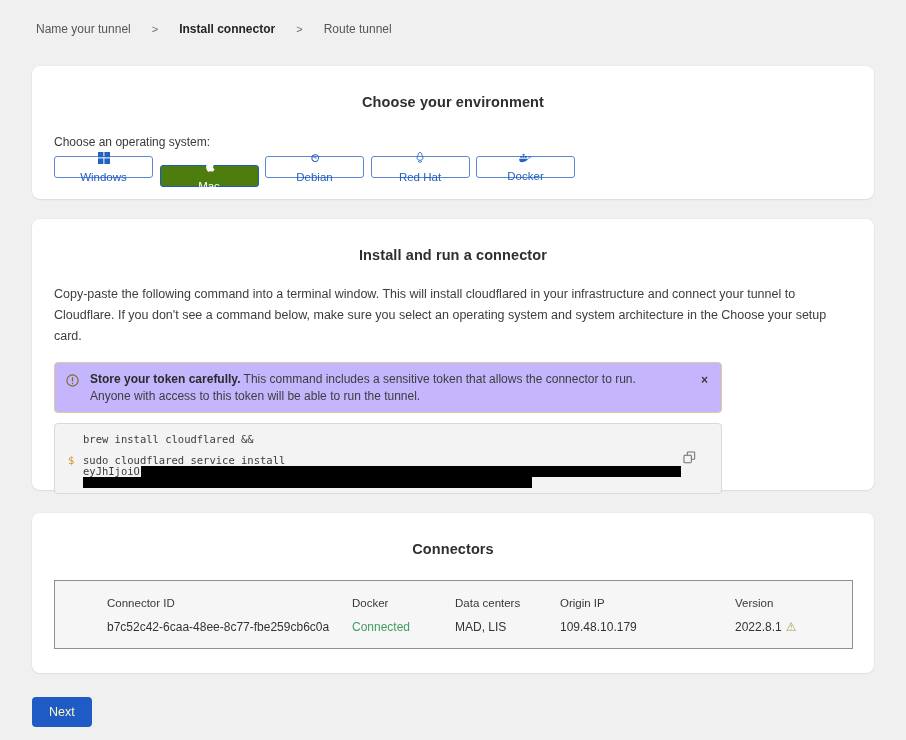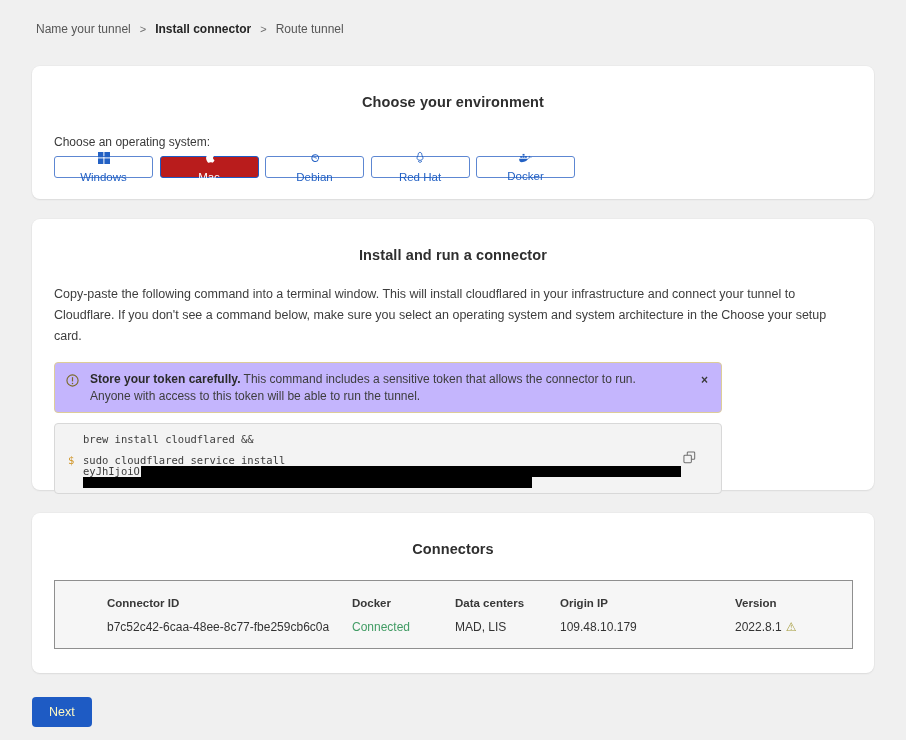--- a/index.html
+++ b/index.html
@@ -9,21 +9,21 @@
     font-family: "Liberation Sans", sans-serif;
     color: #333;
     position: relative;
     overflow: hidden;
   }
   .page { position: absolute; inset: 0; }
 
   
   .breadcrumb {
     position: absolute; left: 36px; top: 22px;
-    display: flex; align-items: center; gap: 9px;
+    display: flex; align-items: center; gap: 21px;
     font-size: 12px; color: #565656;
   }
   .breadcrumb .step { cursor: pointer; }
   .breadcrumb .step.active { font-weight: bold; color: #252525; }
   .breadcrumb .sep { color: #6e6e6e; font-size: 11px; }
 
   
   .card {
     position: absolute; left: 32px; width: 842px;
     background: #ffffff; border-radius: 8px;
@@ -40,21 +40,21 @@
   .os-row { margin-top: 7px; display: flex; gap: 6.5px; }
   .os-btn {
     width: 99px; height: 22px; border-radius: 3px;
     border: 1px solid #5d87d2; background: #fff; color: #2361c4;
     font-size: 11.5px; font-family: "Liberation Sans", sans-serif;
     display: flex; align-items: center; justify-content: center; gap: 7px;
     cursor: pointer;
     flex-direction: column;
   }
   .os-btn svg { flex: 0 0 auto; }
-  .os-btn.selected { background: #b91c1c; border-color: #1e5bc4; color: #ffffff; }
+  .os-btn.selected { background: #4d7c0f; border-color: #1e5bc4; color: #ffffff; margin-top: 9px; }
 
   .desc {
     margin-top: 21px; font-size: 12.5px; line-height: 21px; color: #3d3d3d;
     max-width: 796px;
   }
 
   .warning-banner {
     position: relative; margin-top: 15px; width: 668px; min-height: 46px;
     background: #c4b5fd; border: 1px solid #ddcd98; border-radius: 4px;
     padding: 8px 54px 8px 35px; font-size: 12px; line-height: 16.5px; color: #3d3d3d;
@@ -89,21 +89,21 @@
     background: #f6f6f6; border: 1px solid #8f8f8f;
     padding: 16px 0 0 52px; font-size: 12px;
   }
   .conn-row { display: flex; }
   .conn-row > div { flex: 0 0 auto; }
   .col-id { width: 245px; }
   .col-status { width: 103px; }
   .col-dc { width: 105px; }
   .col-ip { width: 175px; }
   .col-ver { width: 115px; }
-  .conn-head { font-weight: bold; color: #383838; font-size: 11.5px; }
+  .conn-head { font-weight: normal; color: #383838; font-size: 11.5px; }
   .conn-values { margin-top: 11px; color: #333; }
   .status-connected { color: #419c64; }
   .ver-warn { color: #a39a38; font-size: 12px; margin-left: 4px; }
 
   .next-btn {
     position: absolute; left: 32px; top: 697px;
     background: #1e5bc4; color: #fef9c3; border: none; border-radius: 4px;
     font-size: 12.5px; font-family: "Liberation Sans", sans-serif;
     padding: 8px 17px; cursor: pointer;
   }

